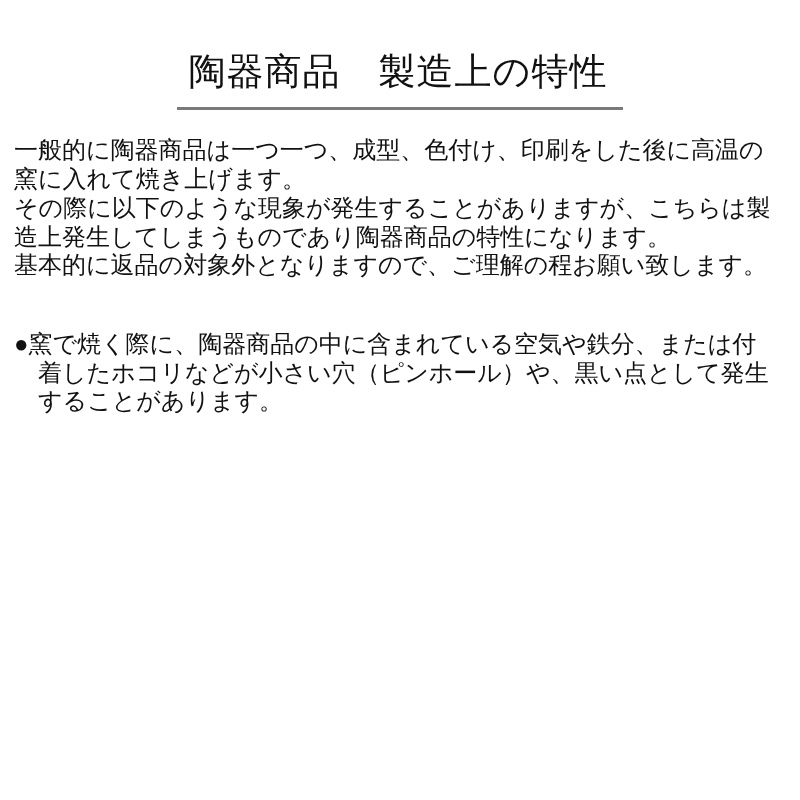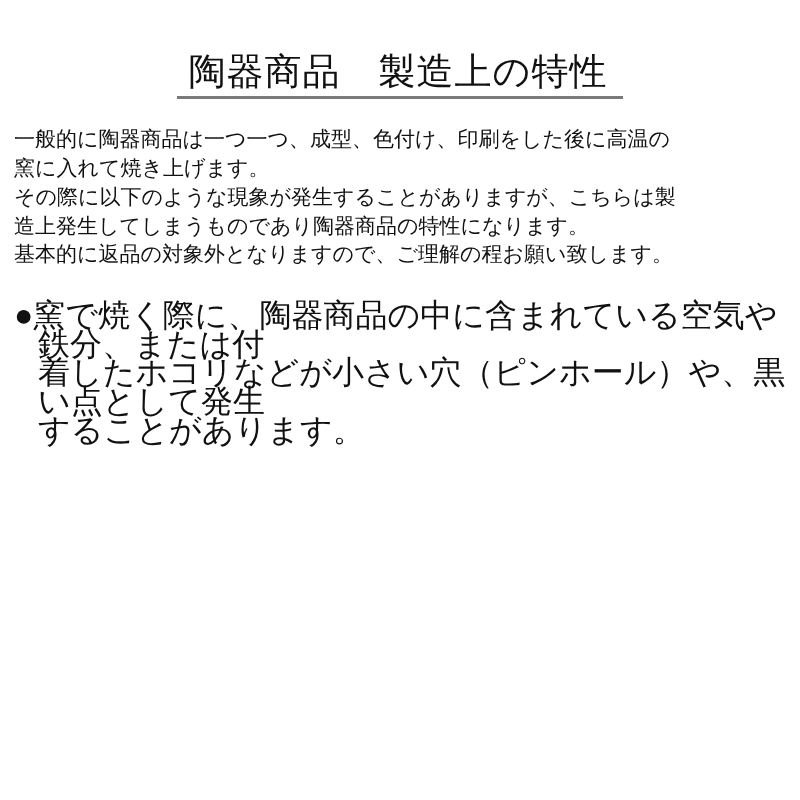--- a/index.html
+++ b/index.html
@@ -19,32 +19,32 @@
       text-align: center;
       padding-top: 50px;
     }
     .doc-title {
       display: inline-block;
       font-size: 37px;
       font-weight: normal;
       line-height: 1.2;
       letter-spacing: 1px;
       margin: 0;
-      padding: 0 16px 2px 12px;
+      padding: 0 16px 13px 12px;
       border-bottom: 3px solid #7a7a7a;
     }
     .intro {
       margin: 26px 8px 0 14px;
-      font-size: 21px;
+      font-size: 24px;
       line-height: 28.7px;
       white-space: pre-line;
     }
     .bullet-list {
-      margin: 32px 8px 0 14px;
-      font-size: 32px;
+      margin: 50px 8px 0 14px;
+      font-size: 24px;
       line-height: 28.7px;
     }
     .bullet-item {
       white-space: pre-line;
       padding-left: 24px;
       text-indent: -24px;
     }
   </style>
 </head>
 <body>

